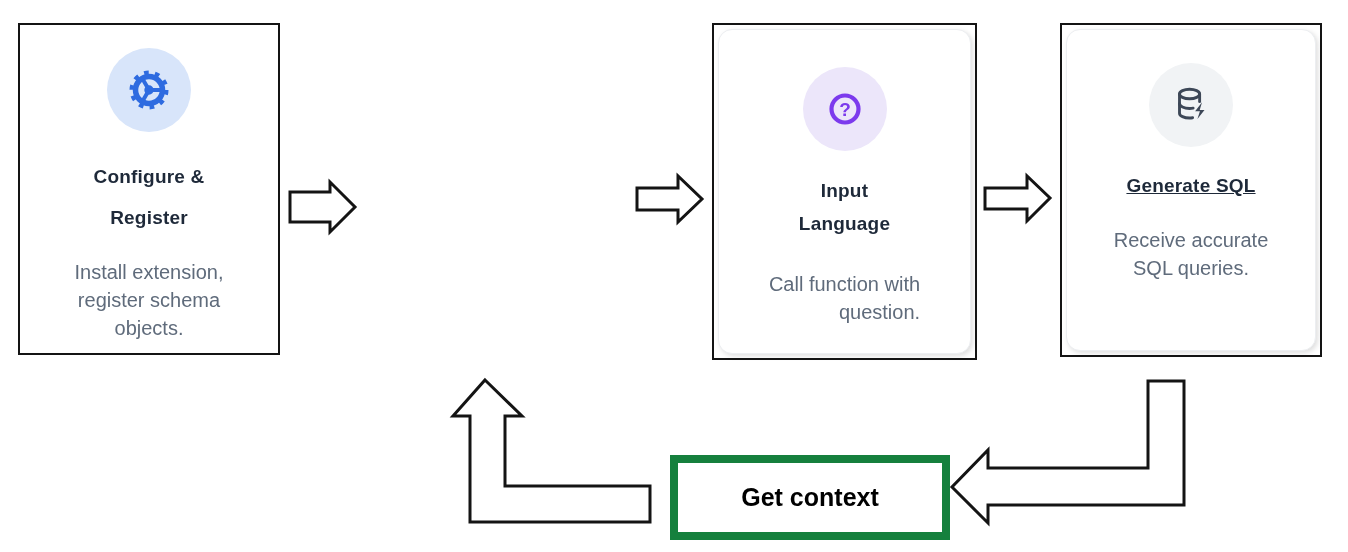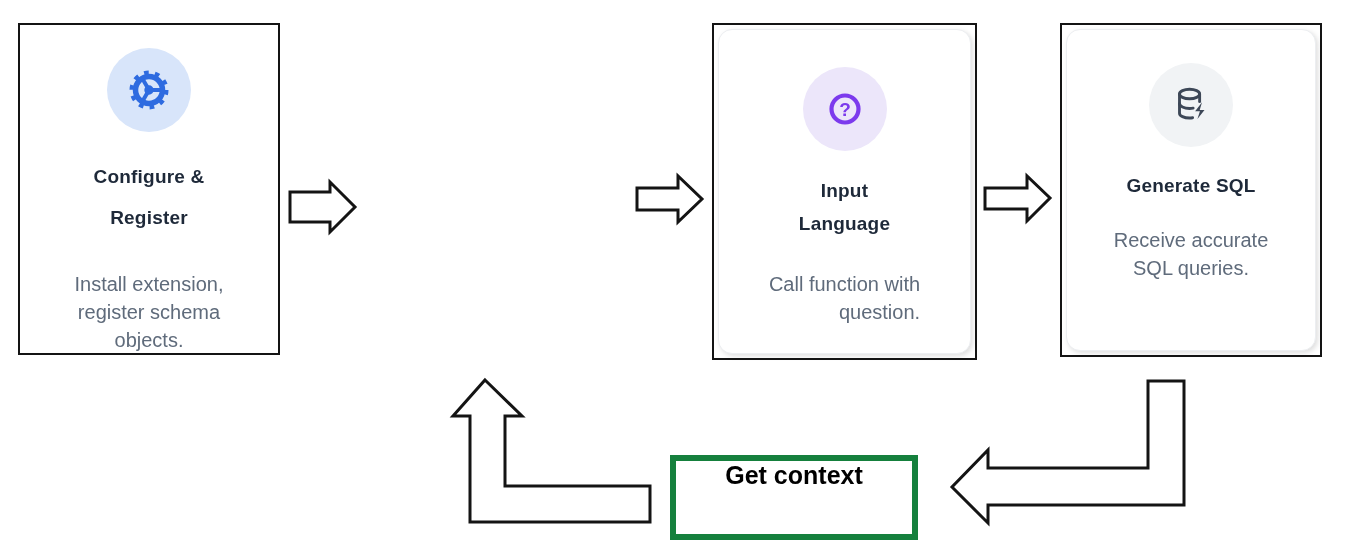--- a/index.html
+++ b/index.html
@@ -42,42 +42,42 @@
     white-space:pre-line;letter-spacing:0.2px;
   }
   .card-desc{
     font-size:20px;color:#5f6b7b;line-height:28px;
     white-space:pre-line;
   }
   
   #card-0{left:18px;top:23px;width:262px;height:332px;}
   #card-0 .icon-badge{margin-top:19px;}
   #card-0 .card-title{margin-top:24px;line-height:41px;}
-  #card-0 .card-desc{margin-top:32px;}
+  #card-0 .card-desc{margin-top:20px;}
 
   #card-1{left:363px;top:23px;width:262px;height:335px;}
   #card-1 .icon-badge{margin-top:40px;}
   #card-1 .card-title{margin-top:20px;line-height:33px;}
   #card-1 .card-desc{margin-top:30px;}
 
   #card-2{left:712px;top:23px;width:265px;height:337px;}
   #card-2 .icon-badge{margin-top:37px;}
   #card-2 .card-title{margin-top:23px;line-height:33px;}
   #card-2 .card-desc{margin-top:30px;text-align:right;}
 
   #card-3{left:1060px;top:23px;width:262px;height:334px;}
   #card-3 .icon-badge{margin-top:33px;}
-  #card-3 .card-title{margin-top:18px;line-height:41px;}
+  #card-3 .card-title{margin-top:18px;line-height:41px;text-decoration:underline;}
   #card-3 .card-desc{margin-top:20px;}
 
   .loop-label-box{
-    position:absolute;left:670px;top:455px;width:248px;height:85px;
+    position:absolute;left:670px;top:455px;width:280px;height:85px;
     box-sizing:border-box;
-    background:#fff;border:6px solid #15803d;
-    display:flex;justify-content:center;
+    background:#fff;border:8px solid #15803d;
+    display:flex;align-items:center;justify-content:center;
     font-size:25px;font-weight:700;color:#000;
   }
 </style>
 </head>
 <body>
 
 <div id="canvas">
 
   <svg id="arrow-layer" viewBox="0 0 1348 552" xmlns="http://www.w3.org/2000/svg">
     <polygon class="flow-arrow" points="290,192 330,192 330,182 355,207 330,232 330,222 290,222"></polygon>

